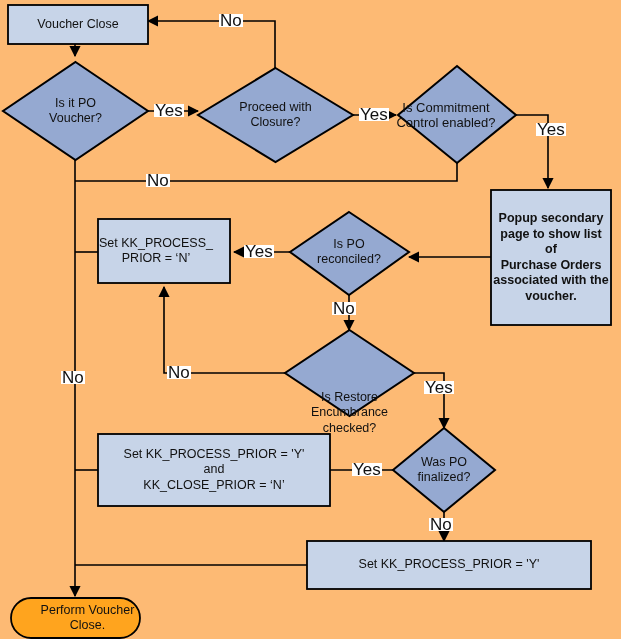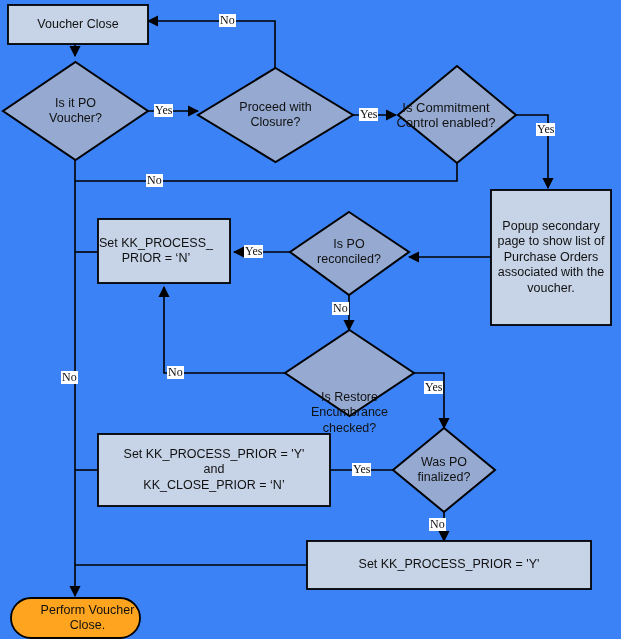--- a/index.html
+++ b/index.html
@@ -7,21 +7,21 @@
     padding: 0;
     background: #ffffff;
   }
   body {
     font-family: "Liberation Sans", sans-serif;
   }
   #canvas {
     position: relative;
     width: 621px;
     height: 639px;
-    background: #3b82f6;
+    background: #fdba74;
     overflow: hidden;
   }
   #flow-svg {
     position: absolute;
     left: 0;
     top: 0;
     width: 621px;
     height: 639px;
   }
   .node-label {
@@ -32,22 +32,22 @@
     text-align: center;
     font-family: "Liberation Sans", sans-serif;
     font-size: 12.5px;
     line-height: 15.5px;
     color: #111111;
     white-space: pre-line;
     pointer-events: none;
   }
   .edge-label {
     position: absolute;
-    font-family: Liberation Serif, serif;
-    font-size: 12px;
+    font-family: Liberation Sans, sans-serif;
+    font-size: 17px;
     line-height: 13px;
     color: #111111;
     background: #ffffff;
     padding: 0 1px;
     white-space: nowrap;
   }
 </style>
 </head>
 <body>
 
@@ -126,21 +126,21 @@
 
   <div class="node-label" style="left:212px;top:91px;  width:127px; height:48px;">Proceed with
 Closure?</div>
 
   <div class="node-label" style="left:16px; top:87px;  width:119px; height:48px;">Is it PO
 Voucher?</div>
 
   <div class="node-label" style="left:380px;top:91px;  width:132px; height:48px; font-size:13px;">Is Commitment
 Control enabled?</div>
 
-  <div class="node-label" style="left:493px;top:190px; width:116px; height:135px;">Popup secondary
+  <div class="node-label" style="left:493px;top:190px; width:116px; height:135px;font-weight:bold;">Popup secondary
 page to show list of
 Purchase Orders
 associated with the
 voucher.</div>
 
   <div class="node-label" style="left:299px;top:228px; width:100px; height:48px;">Is PO
 reconciled?</div>
 
   <div class="node-label" style="left:98px; top:219px; width:116px; height:64px;">Set KK_PROCESS_
 PRIOR = ‘N’</div>

